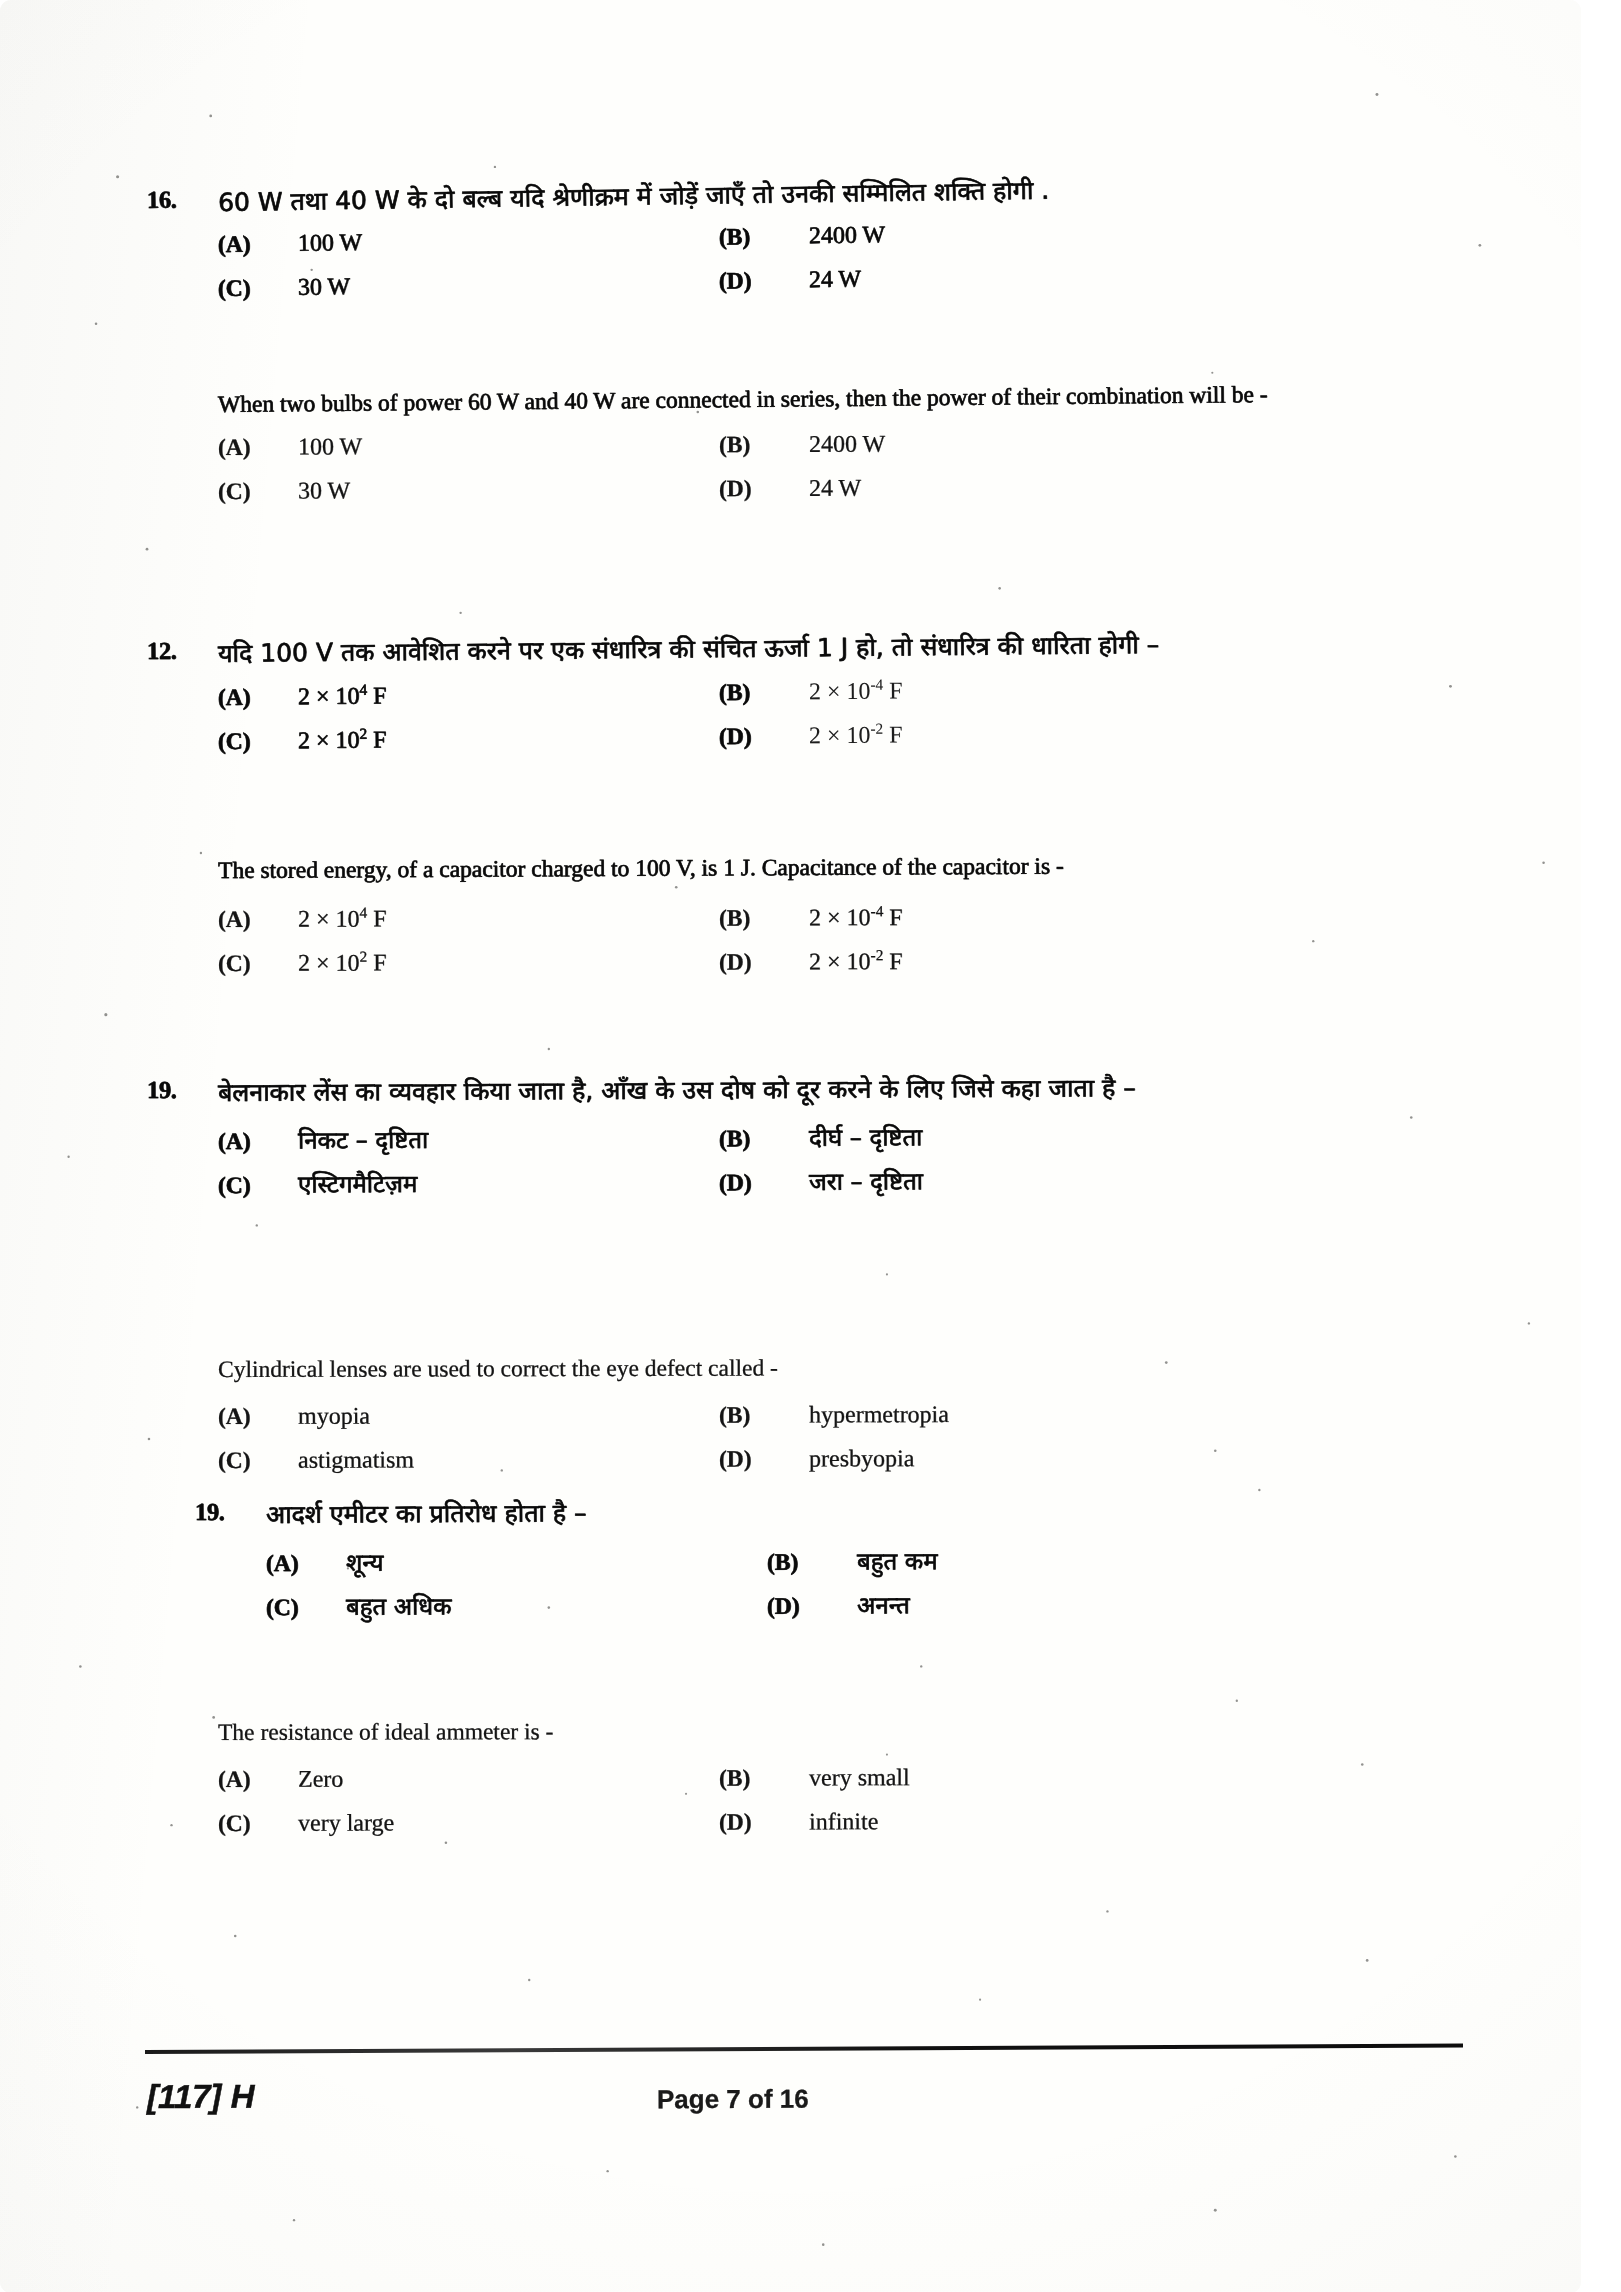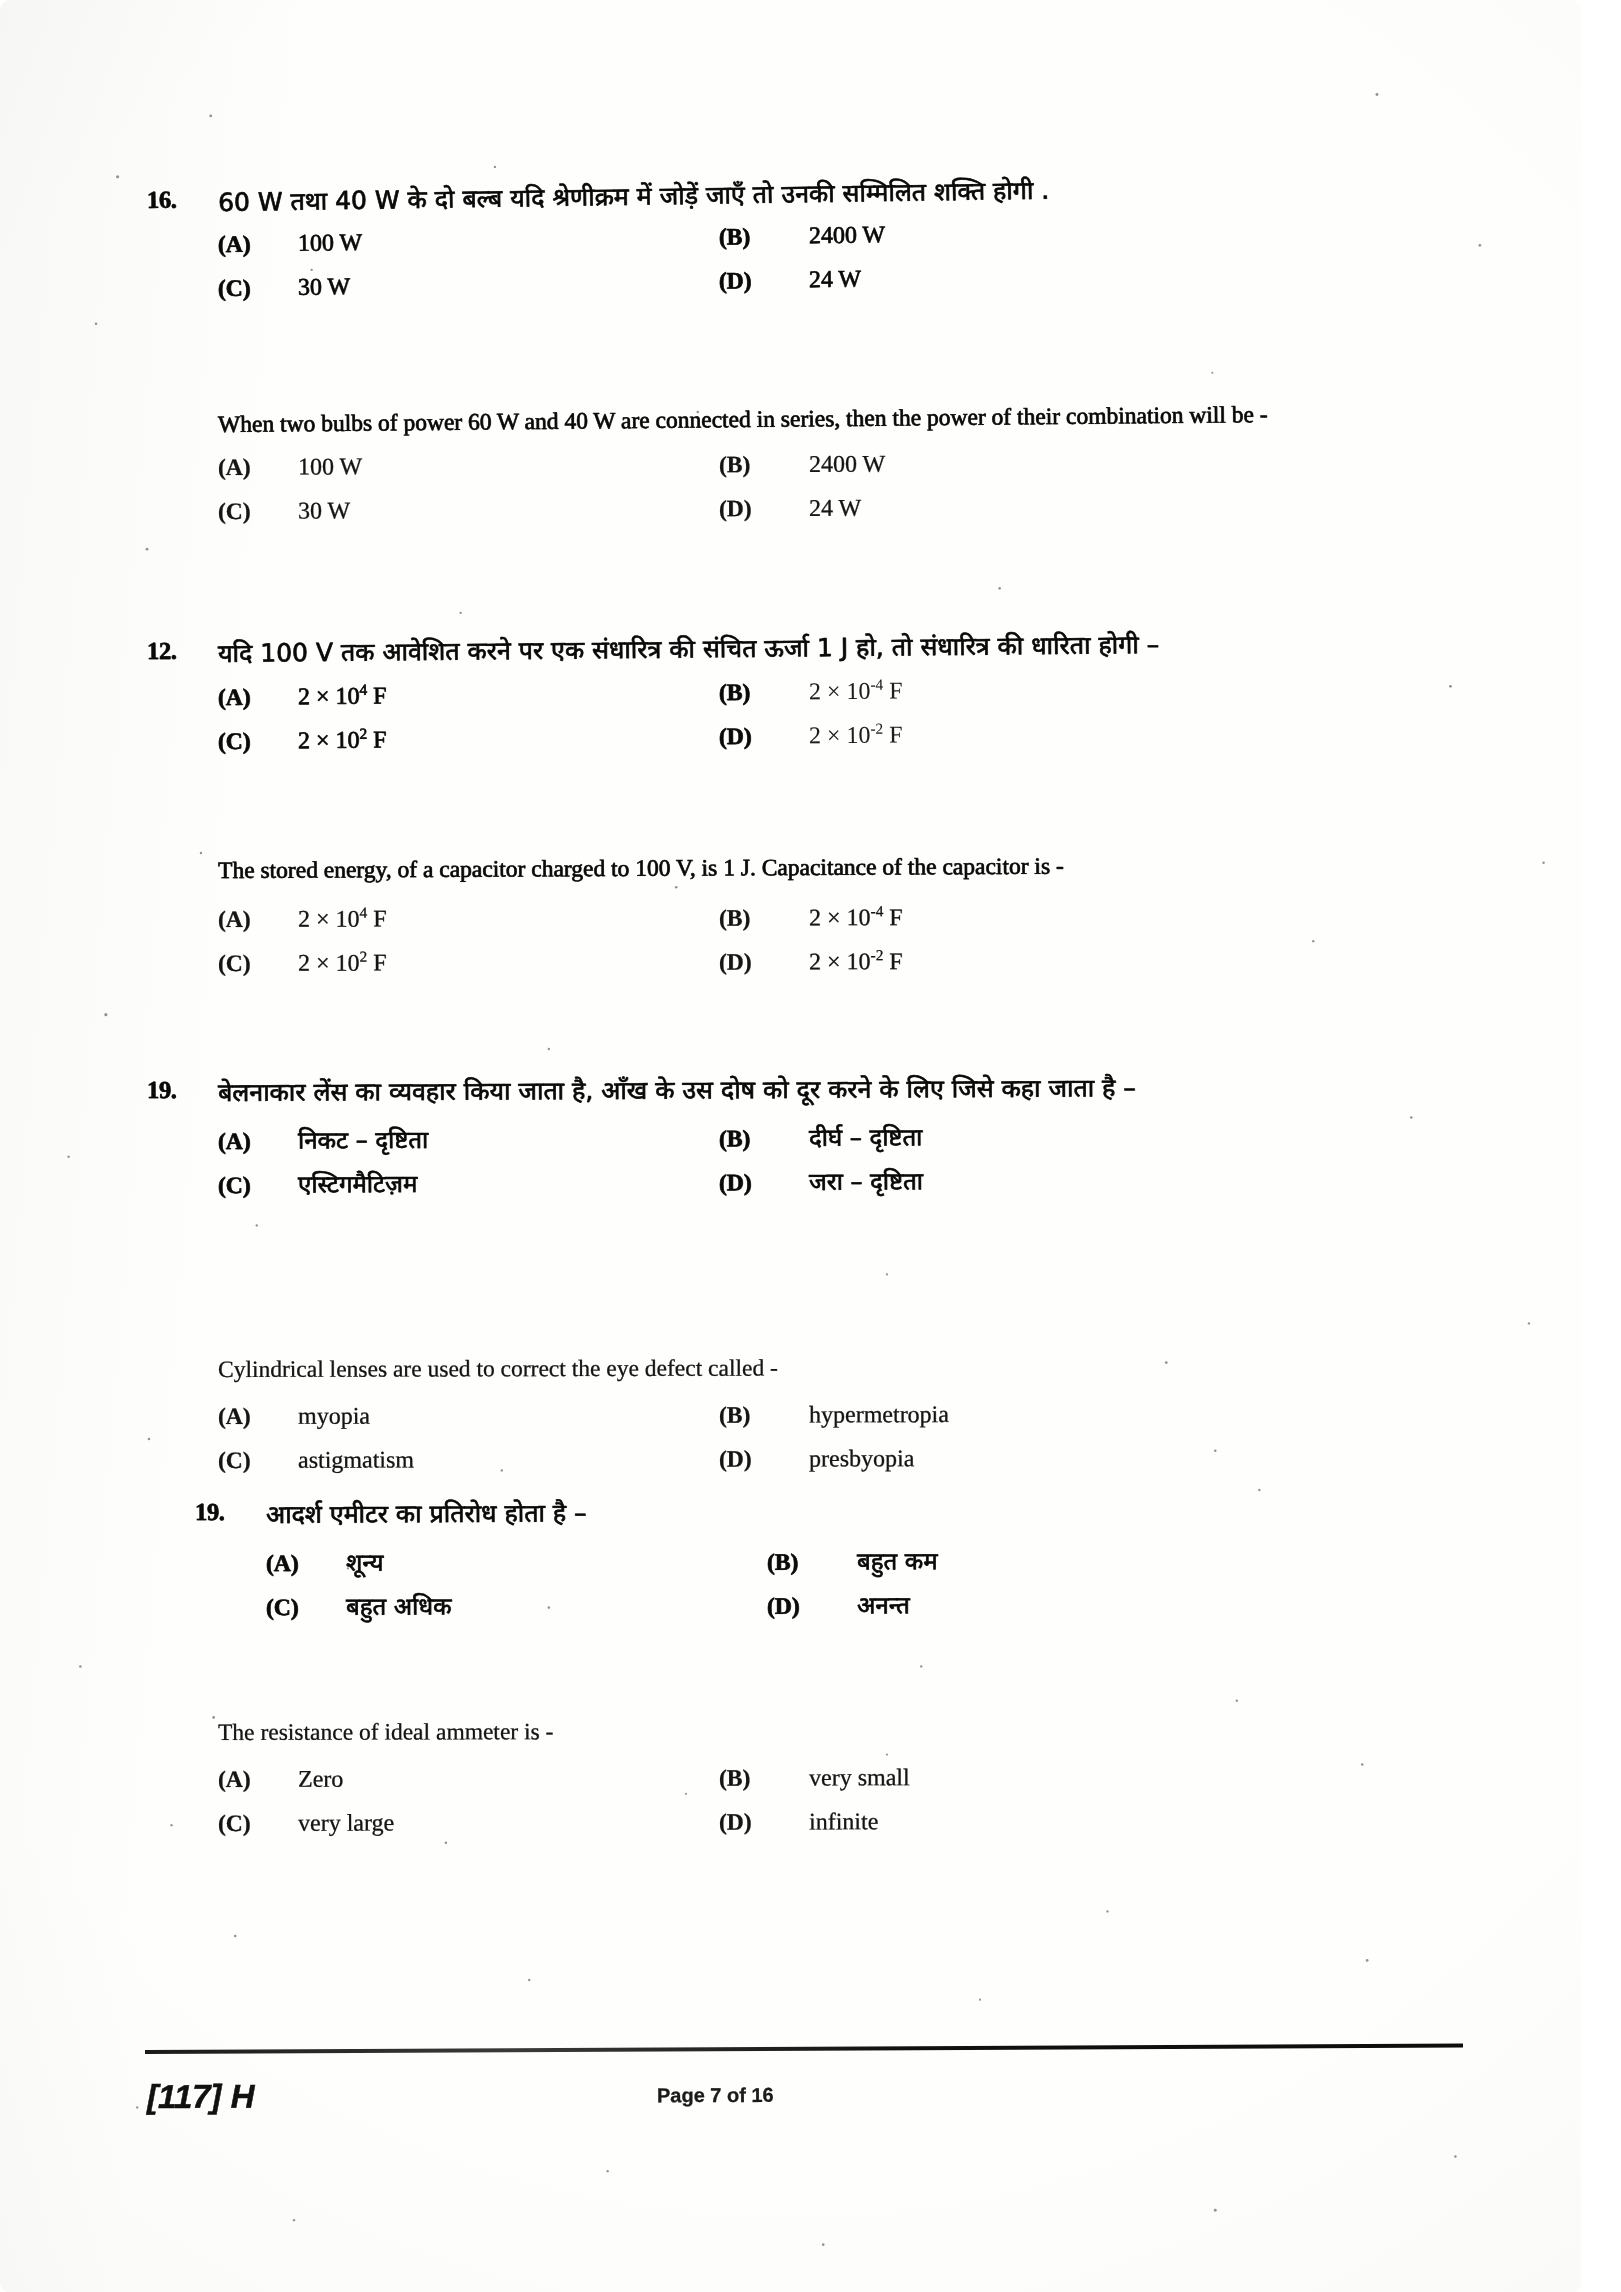--- a/index.html
+++ b/index.html
@@ -138,21 +138,21 @@
     font-weight: bold;
     color: #111;
     font-style: italic;
     -webkit-text-stroke: 0.5px #111;
   }
   .page-label {
     position: absolute;
     left: 510px;
     top: 7.8px;
     font-family: "Liberation Sans", sans-serif;
-    font-size: 20px;
+    font-size: 26px;
     font-weight: bold;
     color: #1a1a1a;
     -webkit-text-stroke: 0.3px #1a1a1a;
   }
   .dev-hin {
     font-family: "DejaVu Sans", sans-serif;
   }
 </style>
 </head>
 <body>
@@ -230,21 +230,21 @@
         </div>
         <div class="optrow sk1">
           <span class="optlabel ink-heavy">(C)</span>
           <span class="optval ink-heavy">30 W</span>
           <span class="optlabel b ink-heavy">(D)</span>
           <span class="optval ink-heavy">24 W</span>
         </div>
       </div>
     </div>
 
-    <div class="qblock" style="top:409px;">
+    <div class="qblock" style="top:389px;">
       <div class="qtext eng ink-heavy sk2" style="margin-left:71px;">When two bulbs of power 60 W and 40 W are connected in series, then the power of their combination will be -</div>
       <div class="opts" style="margin-top:13.7px;">
         <div class="optrow sk3">
           <span class="optlabel ink-med">(A)</span>
           <span class="optval ink-med">100 W</span>
           <span class="optlabel b ink-med">(B)</span>
           <span class="optval ink-med">2400 W</span>
         </div>
         <div class="optrow sk3">
           <span class="optlabel ink-med">(C)</span>

